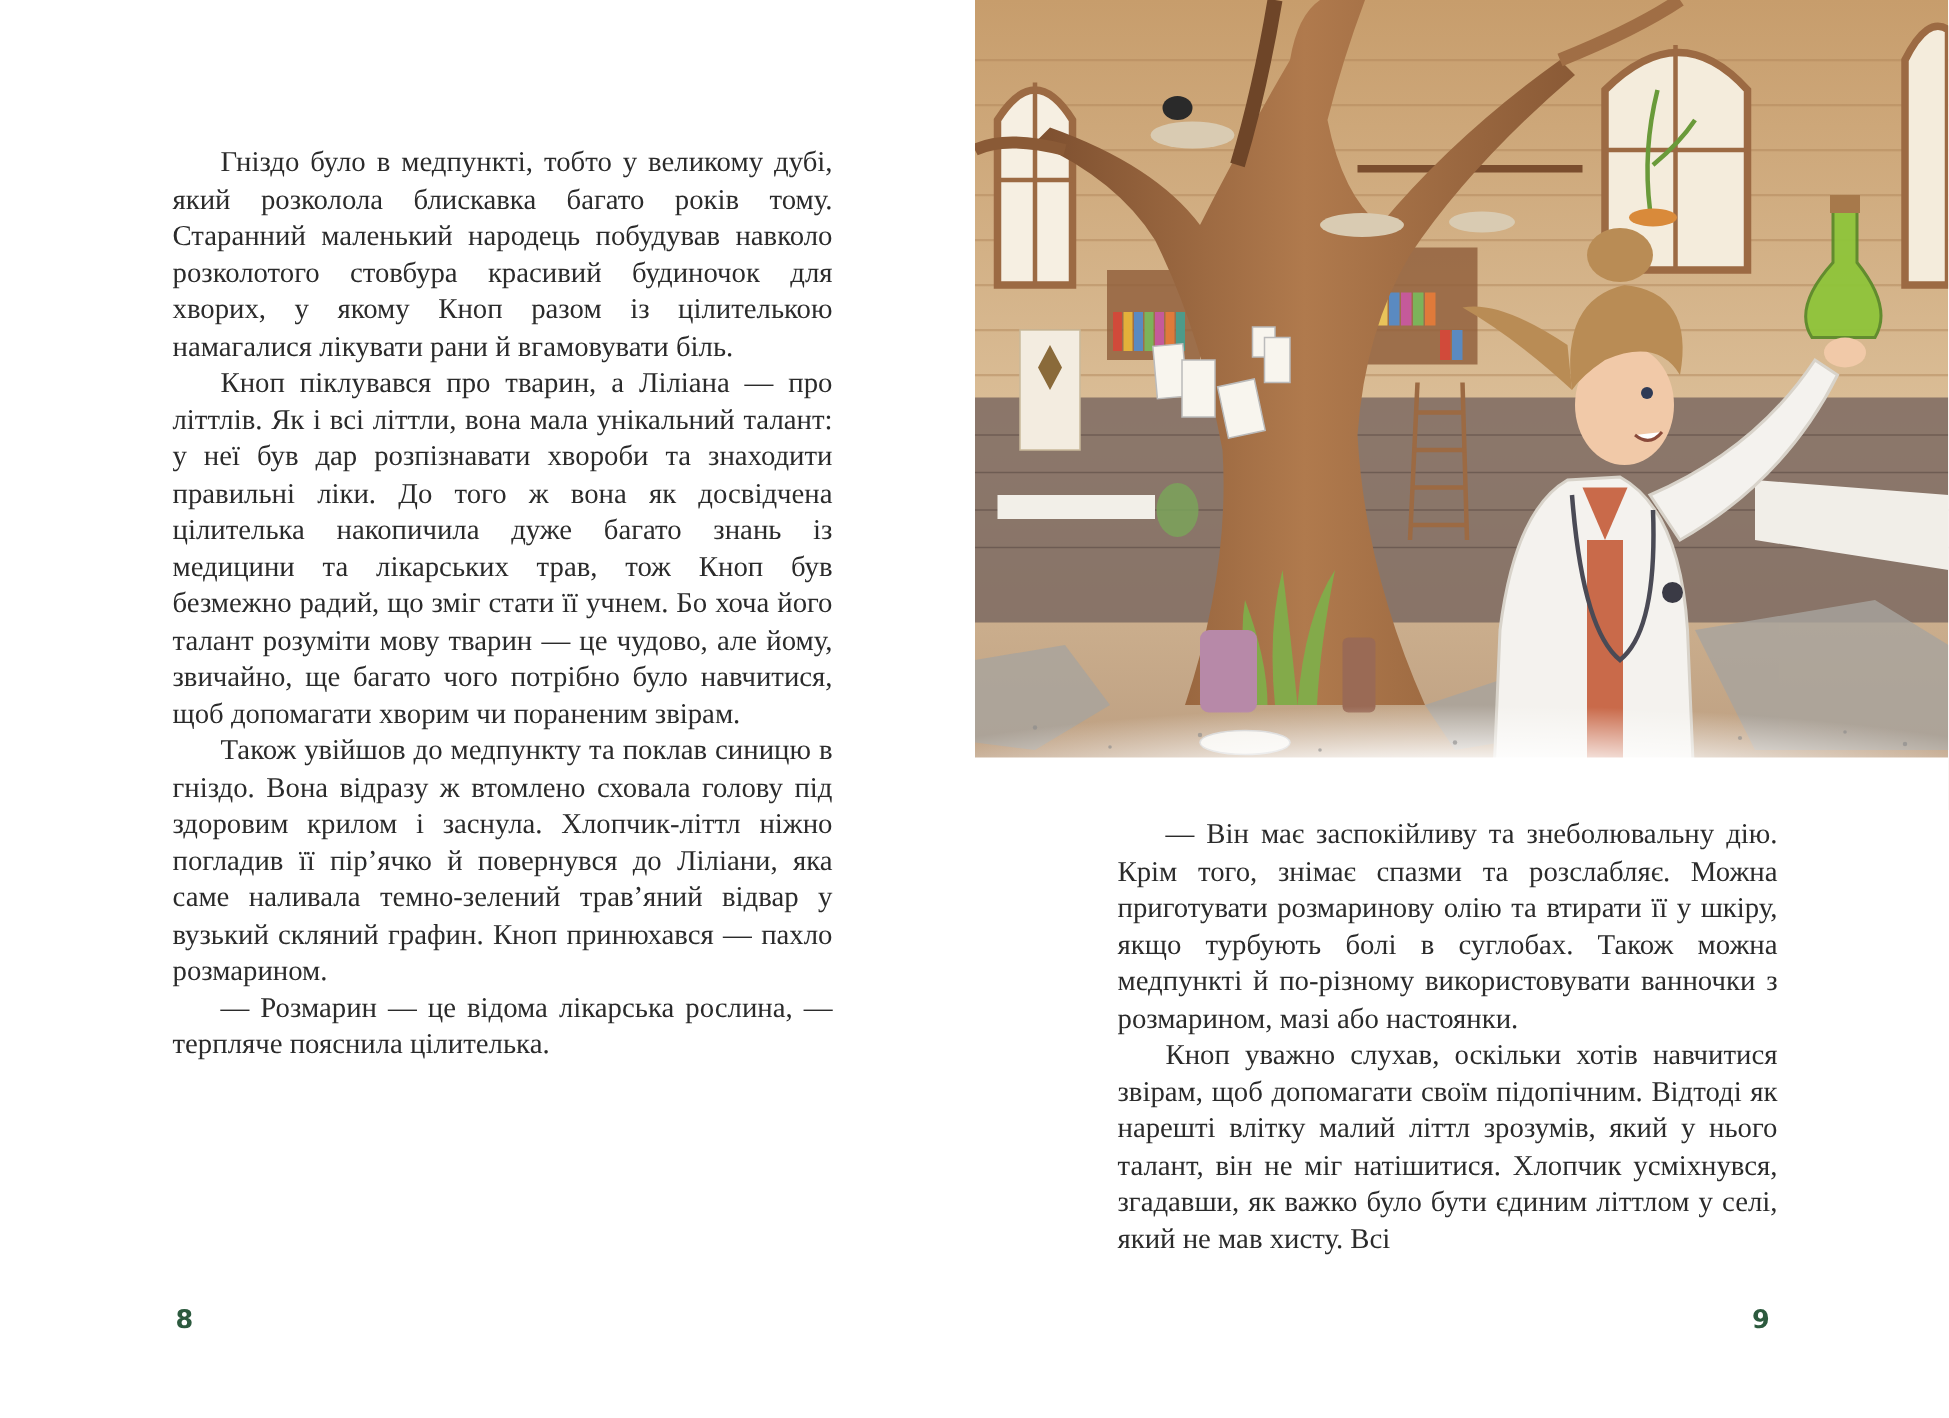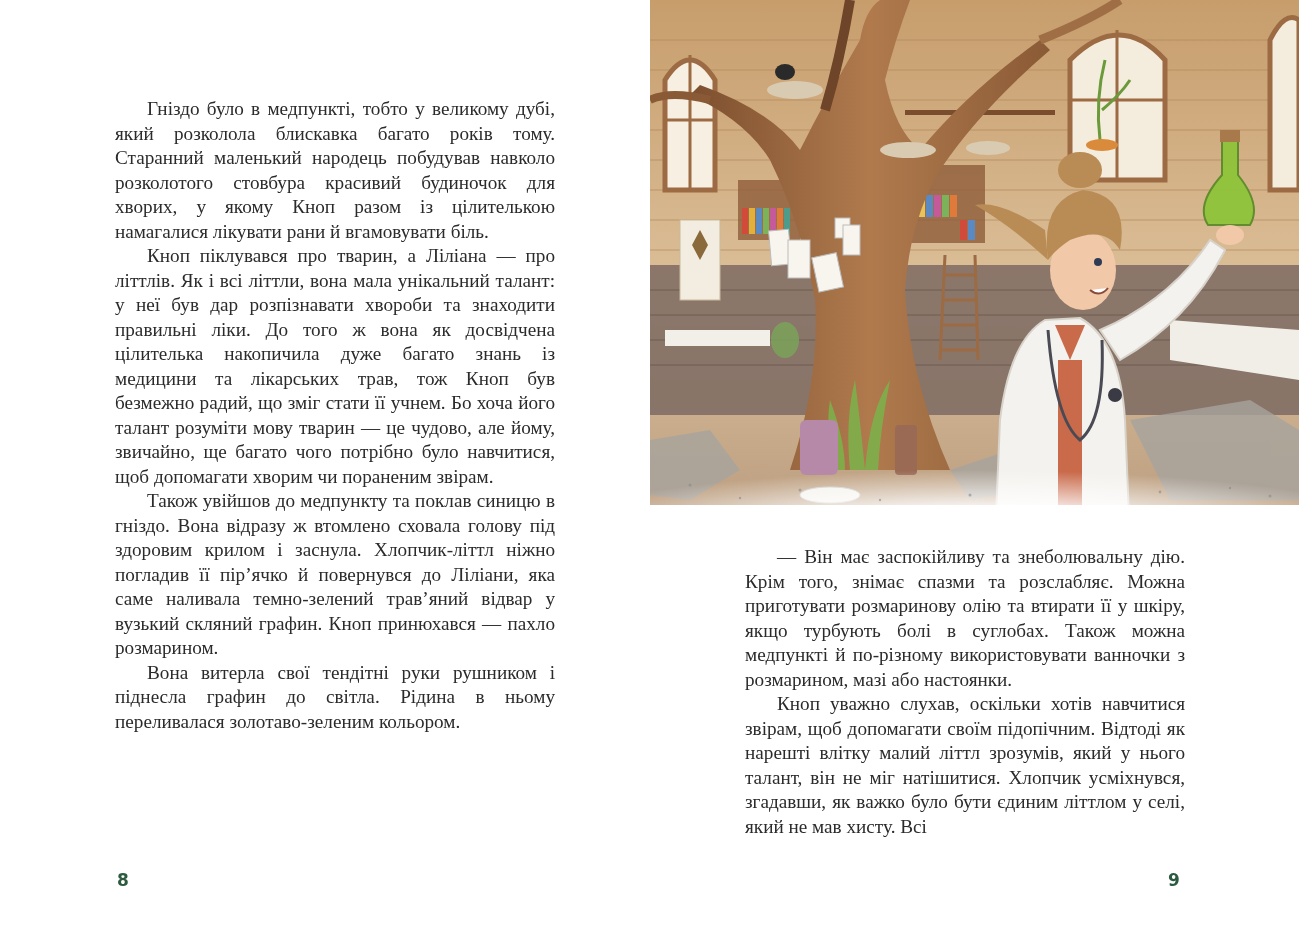--- a/index.html
+++ b/index.html
@@ -29,21 +29,21 @@
   .illustration svg { display:block; }
 </style>
 </head>
 <body>
 
 <div class="page page-left">
   <div class="text-block left-text">
     <p class="para">Гніздо було в медпункті, тобто у великому дубі, який розколола блискавка багато років тому. Старанний маленький народець побудував навколо розколотого стовбура красивий будиночок для хворих, у якому Кноп разом із цілителькою намагалися лікувати рани й вгамовувати біль.</p>
     <p class="para">Кноп піклувався про тварин, а Ліліана — про літтлів. Як і всі літтли, вона мала унікальний талант: у неї був дар розпізнавати хвороби та знаходити правильні ліки. До того ж вона як досвідчена цілителька накопичила дуже багато знань із медицини та лікарських трав, тож Кноп був безмежно радий, що зміг стати її учнем. Бо хоча його талант розуміти мову тварин — це чудово, але йому, звичайно, ще багато чого потрібно було навчитися, щоб допомагати хворим чи пораненим звірам.</p>
     <p class="para">Також увійшов до медпункту та поклав синицю в гніздо. Вона відразу ж втомлено сховала голову під здоровим крилом і заснула. Хлопчик-літтл ніжно погладив її пір’ячко й повернувся до Ліліани, яка саме наливала темно-зелений трав’яний відвар у вузький скляний графин. Кноп принюхався — пахло розмарином.</p>
-    <p class="para">Вона витерла свої тендітні руки рушником і піднесла графин до світла. Рідина в ньому переливалася золотаво-зеленим кольором.</p>
+    <p class="para">— Розмарин — це відома лікарська рослина, — терпляче пояснила цілителька.</p>
   </div>
   <div class="page-num pn-left">8</div>
 </div>
 
 <div class="page page-right"></div>
 
 <div class="illustration">
   <svg width="649" height="540" viewBox="0 0 649 540" xmlns="http://www.w3.org/2000/svg">
     <defs>
       <linearGradient id="wallg" x1="0" y1="0" x2="0" y2="1">

